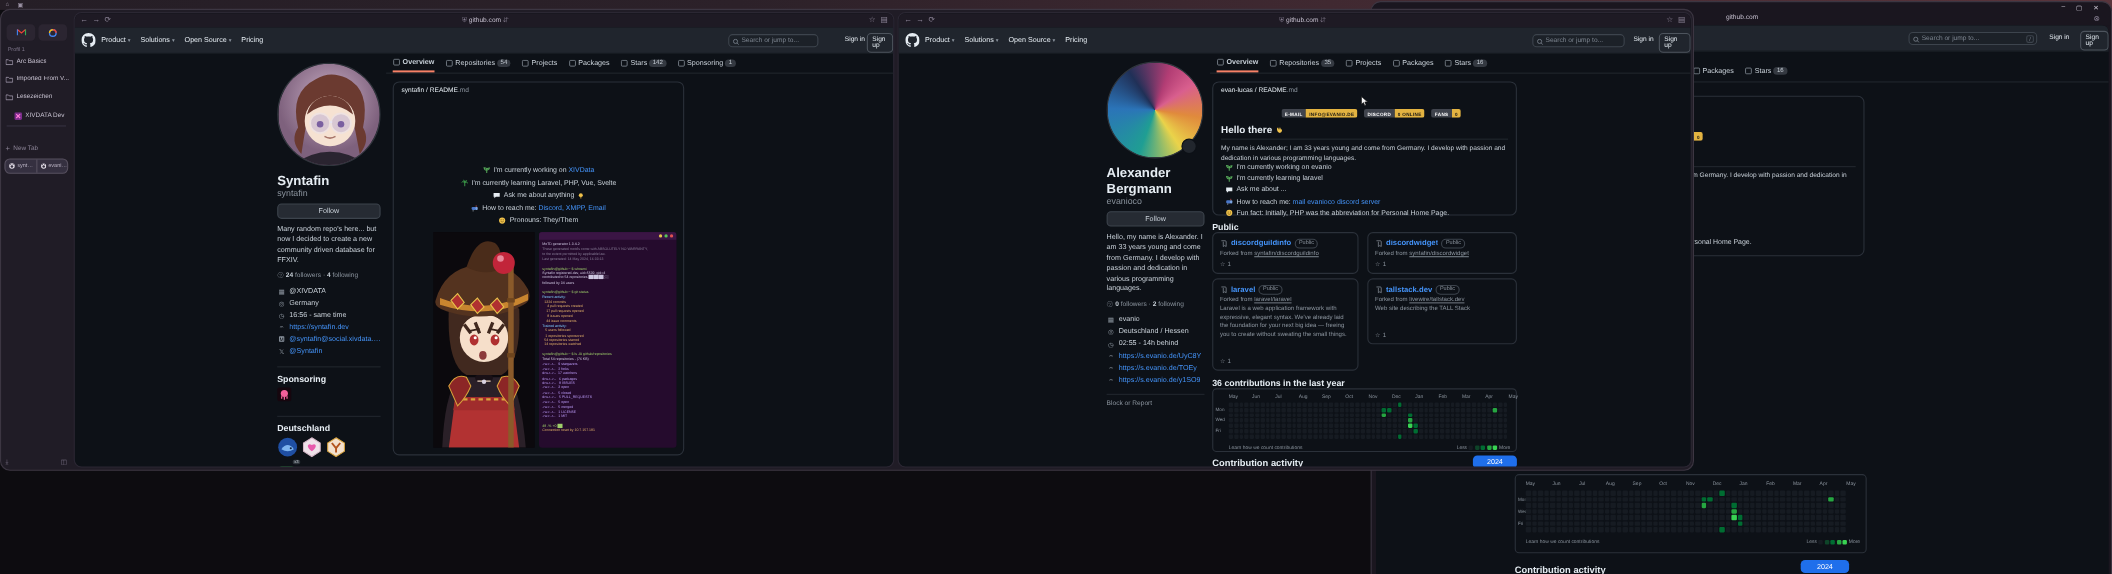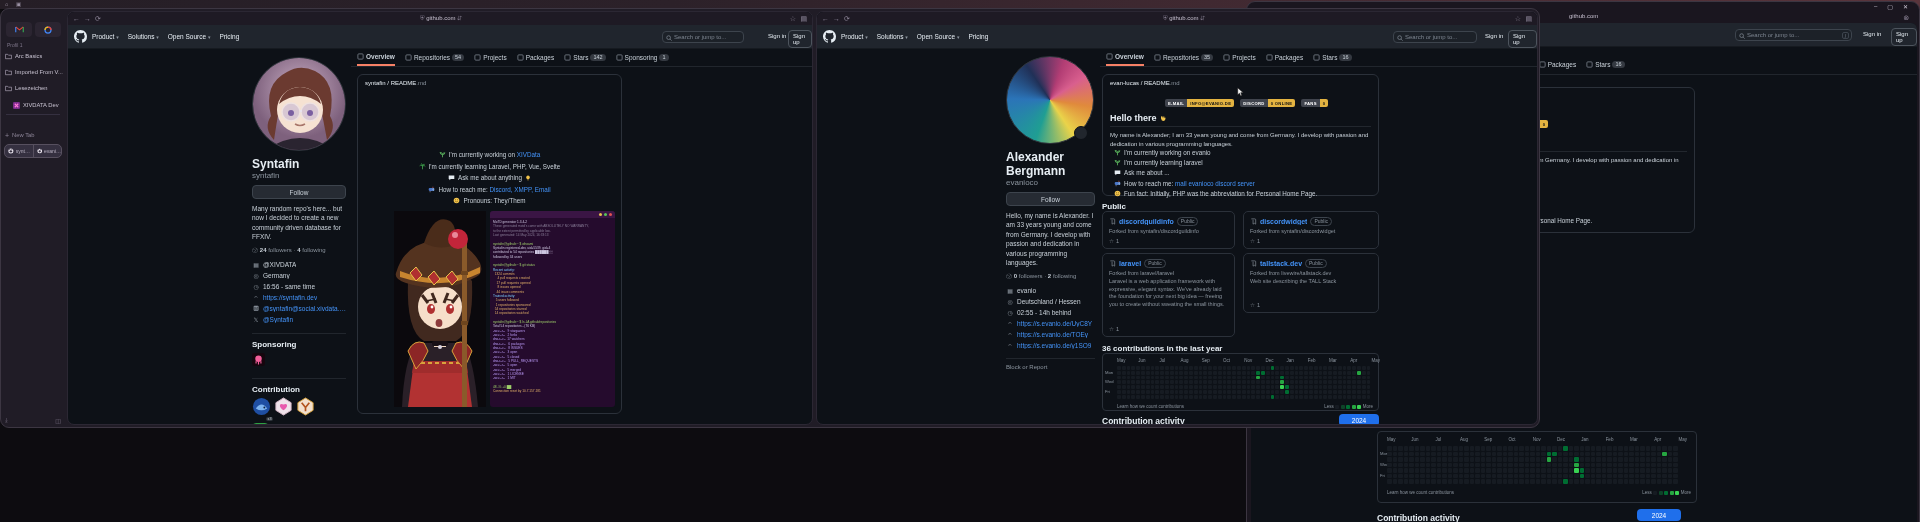--- a/index.html
+++ b/index.html
@@ -851,21 +851,21 @@
             </div>
           </div>
         <div class="sechead" style="margin-top:8px;border-top:1px solid #21262d;padding-top:6px;">Sponsoring</div>
         <div style="margin-top:3px;">
           <svg width="13" height="13" viewBox="0 0 16 16">
               <rect width="16" height="16" rx="3" fill="#16060e"></rect>
               <circle cx="8" cy="7" r="4" fill="#f25f9a"></circle>
               <path d="M5 10 L5 13 M8 10 L8 14 M11 10 L11 13" stroke="#f25f9a" stroke-width="1.4"></path>
             </svg>
         </div>
-        <div class="sechead" style="margin-top:8px;border-top:1px solid #21262d;padding-top:6px;">Contribution</div>
+        <div class="sechead" style="margin-top:8px;border-top:1px solid #21262d;padding-top:6px;">Deutschland</div>
         <div style="margin-top:3px;display:flex;gap:3px;align-items:center;">
           <span style="position:relative;">
             <svg width="19" height="19" viewBox="0 0 20 20">
                 <circle cx="10" cy="10" r="9" fill="#1f4fa3"></circle>
                 <path d="M4 12 Q10 4 16 12 Q10 16 4 12Z" fill="#7db4f0"></path>
                 <circle cx="13" cy="11" r="1" fill="#12233f"></circle>
               </svg>
             <span style="position:absolute;right:-2px;bottom:-1px;background:#30363d;border-radius:4px;font-size:3.8px;color:#c9d1d9;padding:0 1.5px;">x3</span>
           </span>
           <span>

